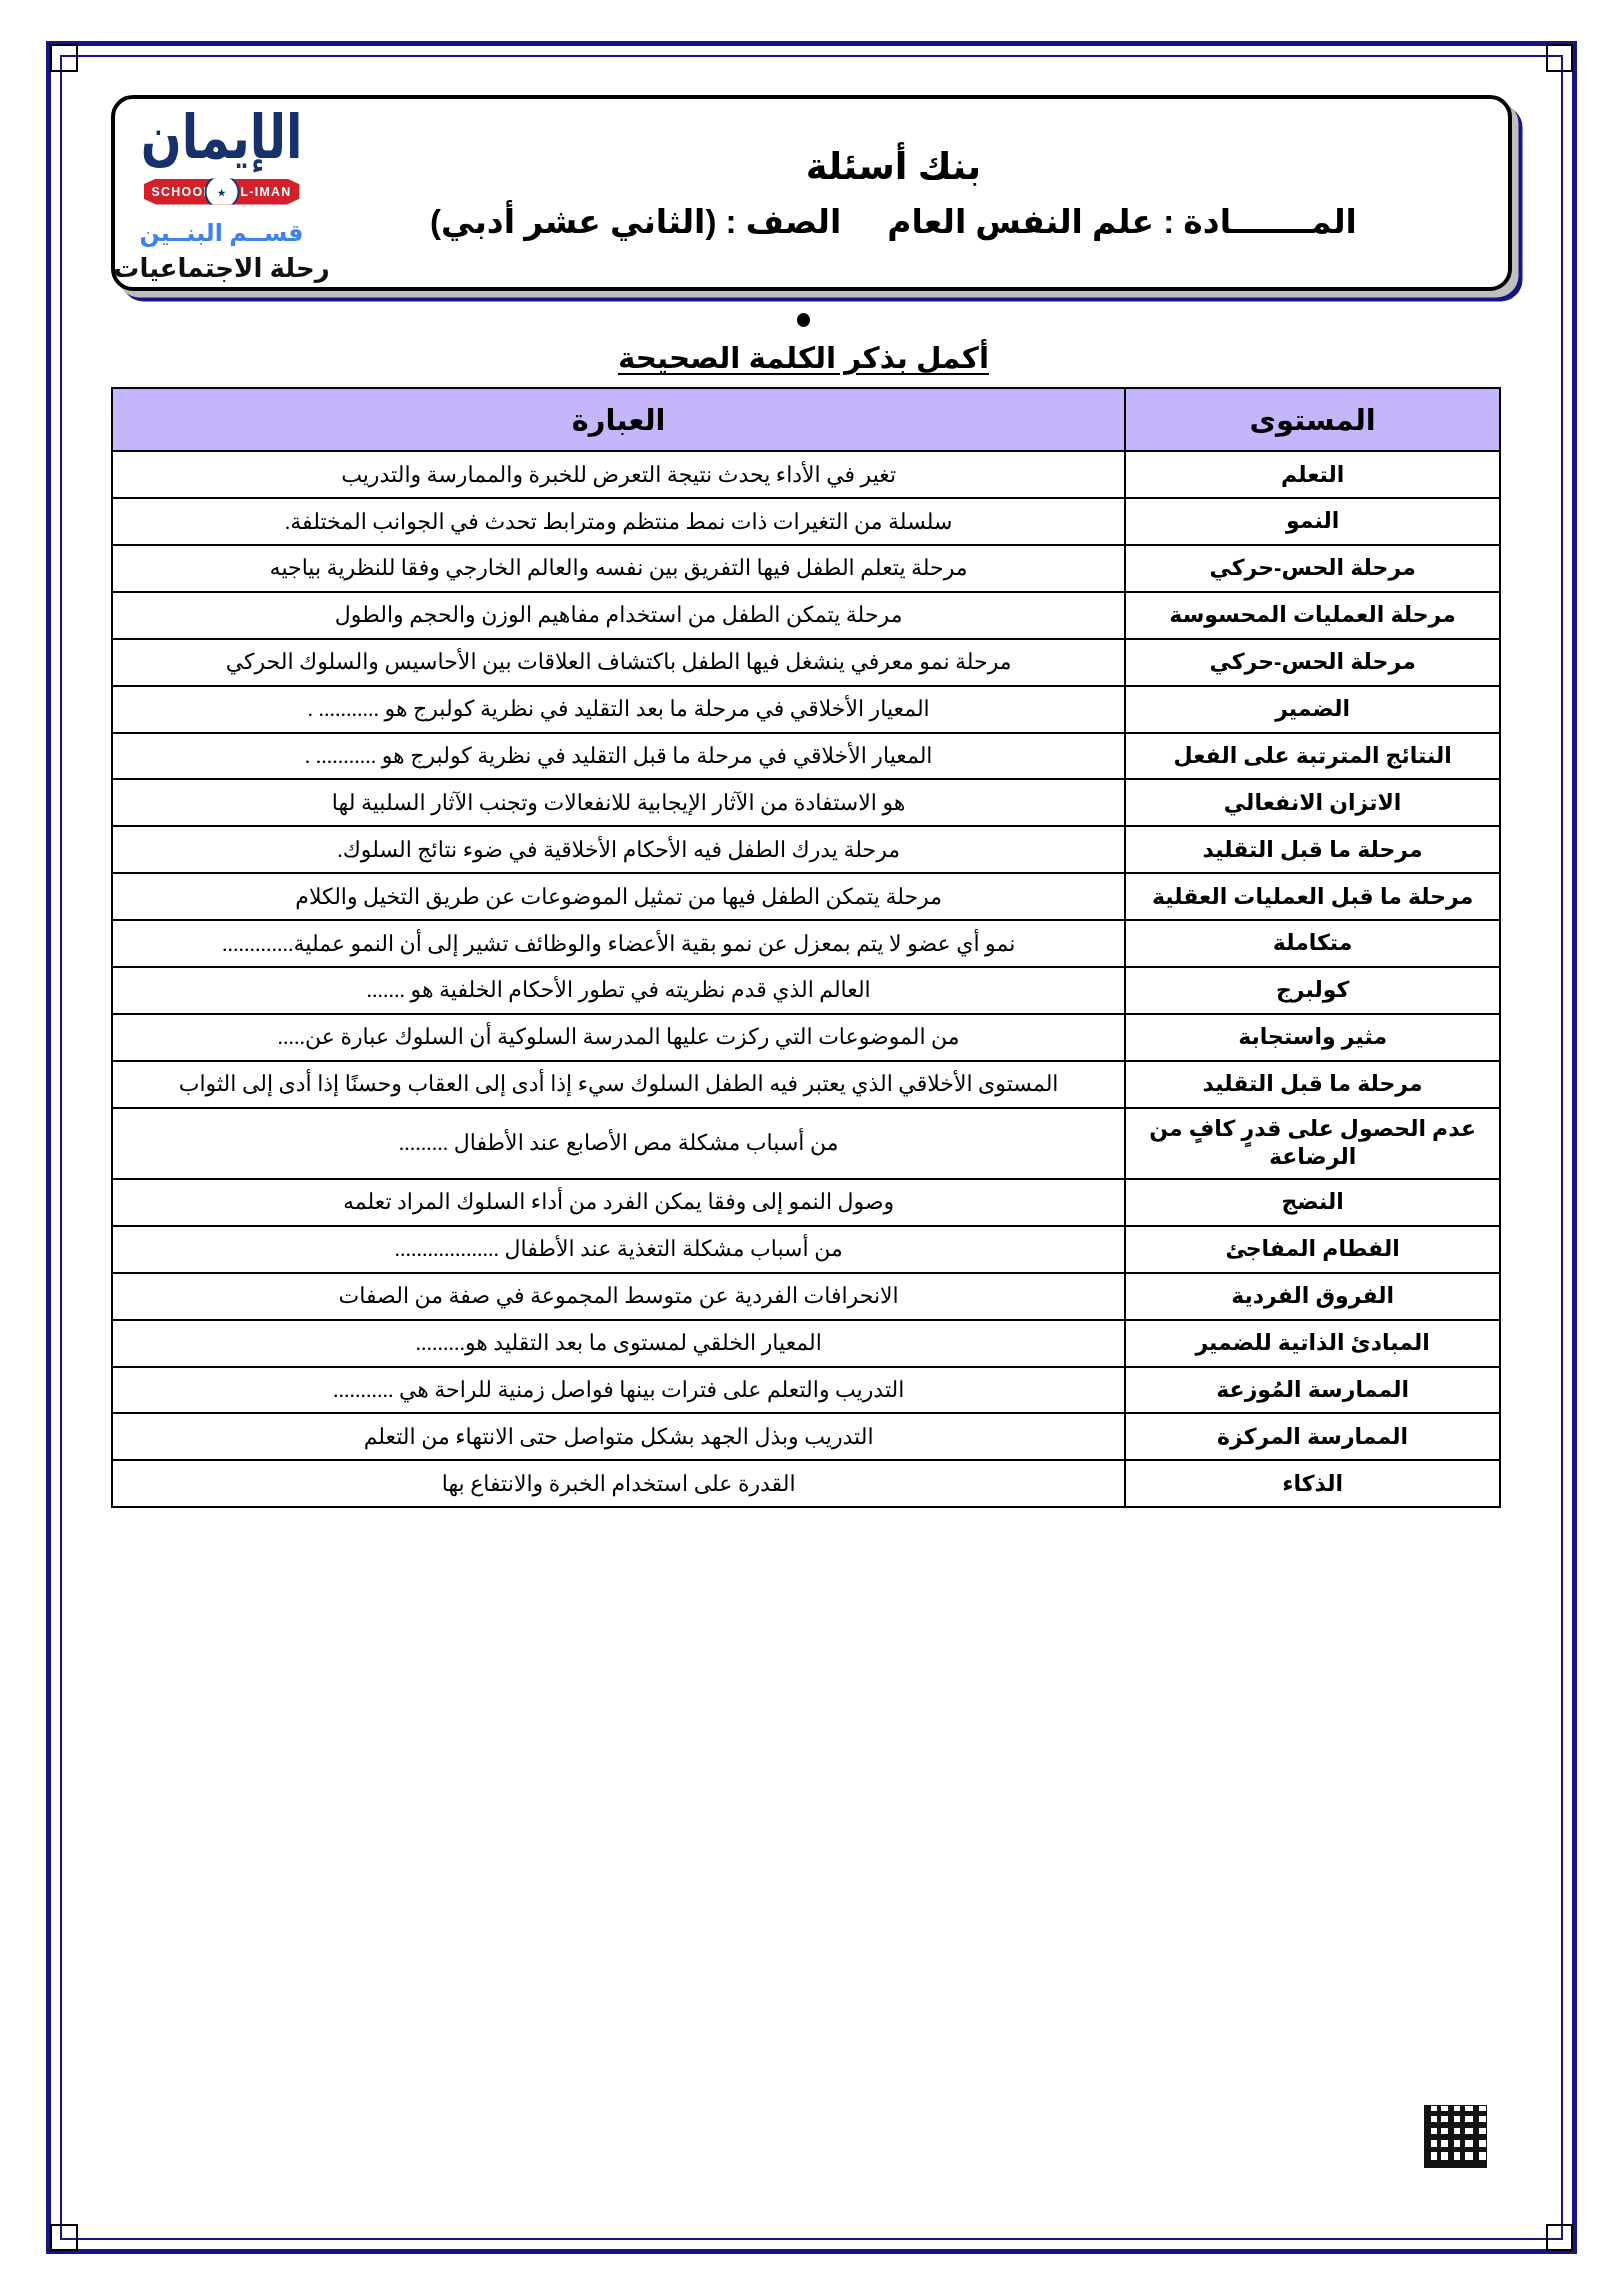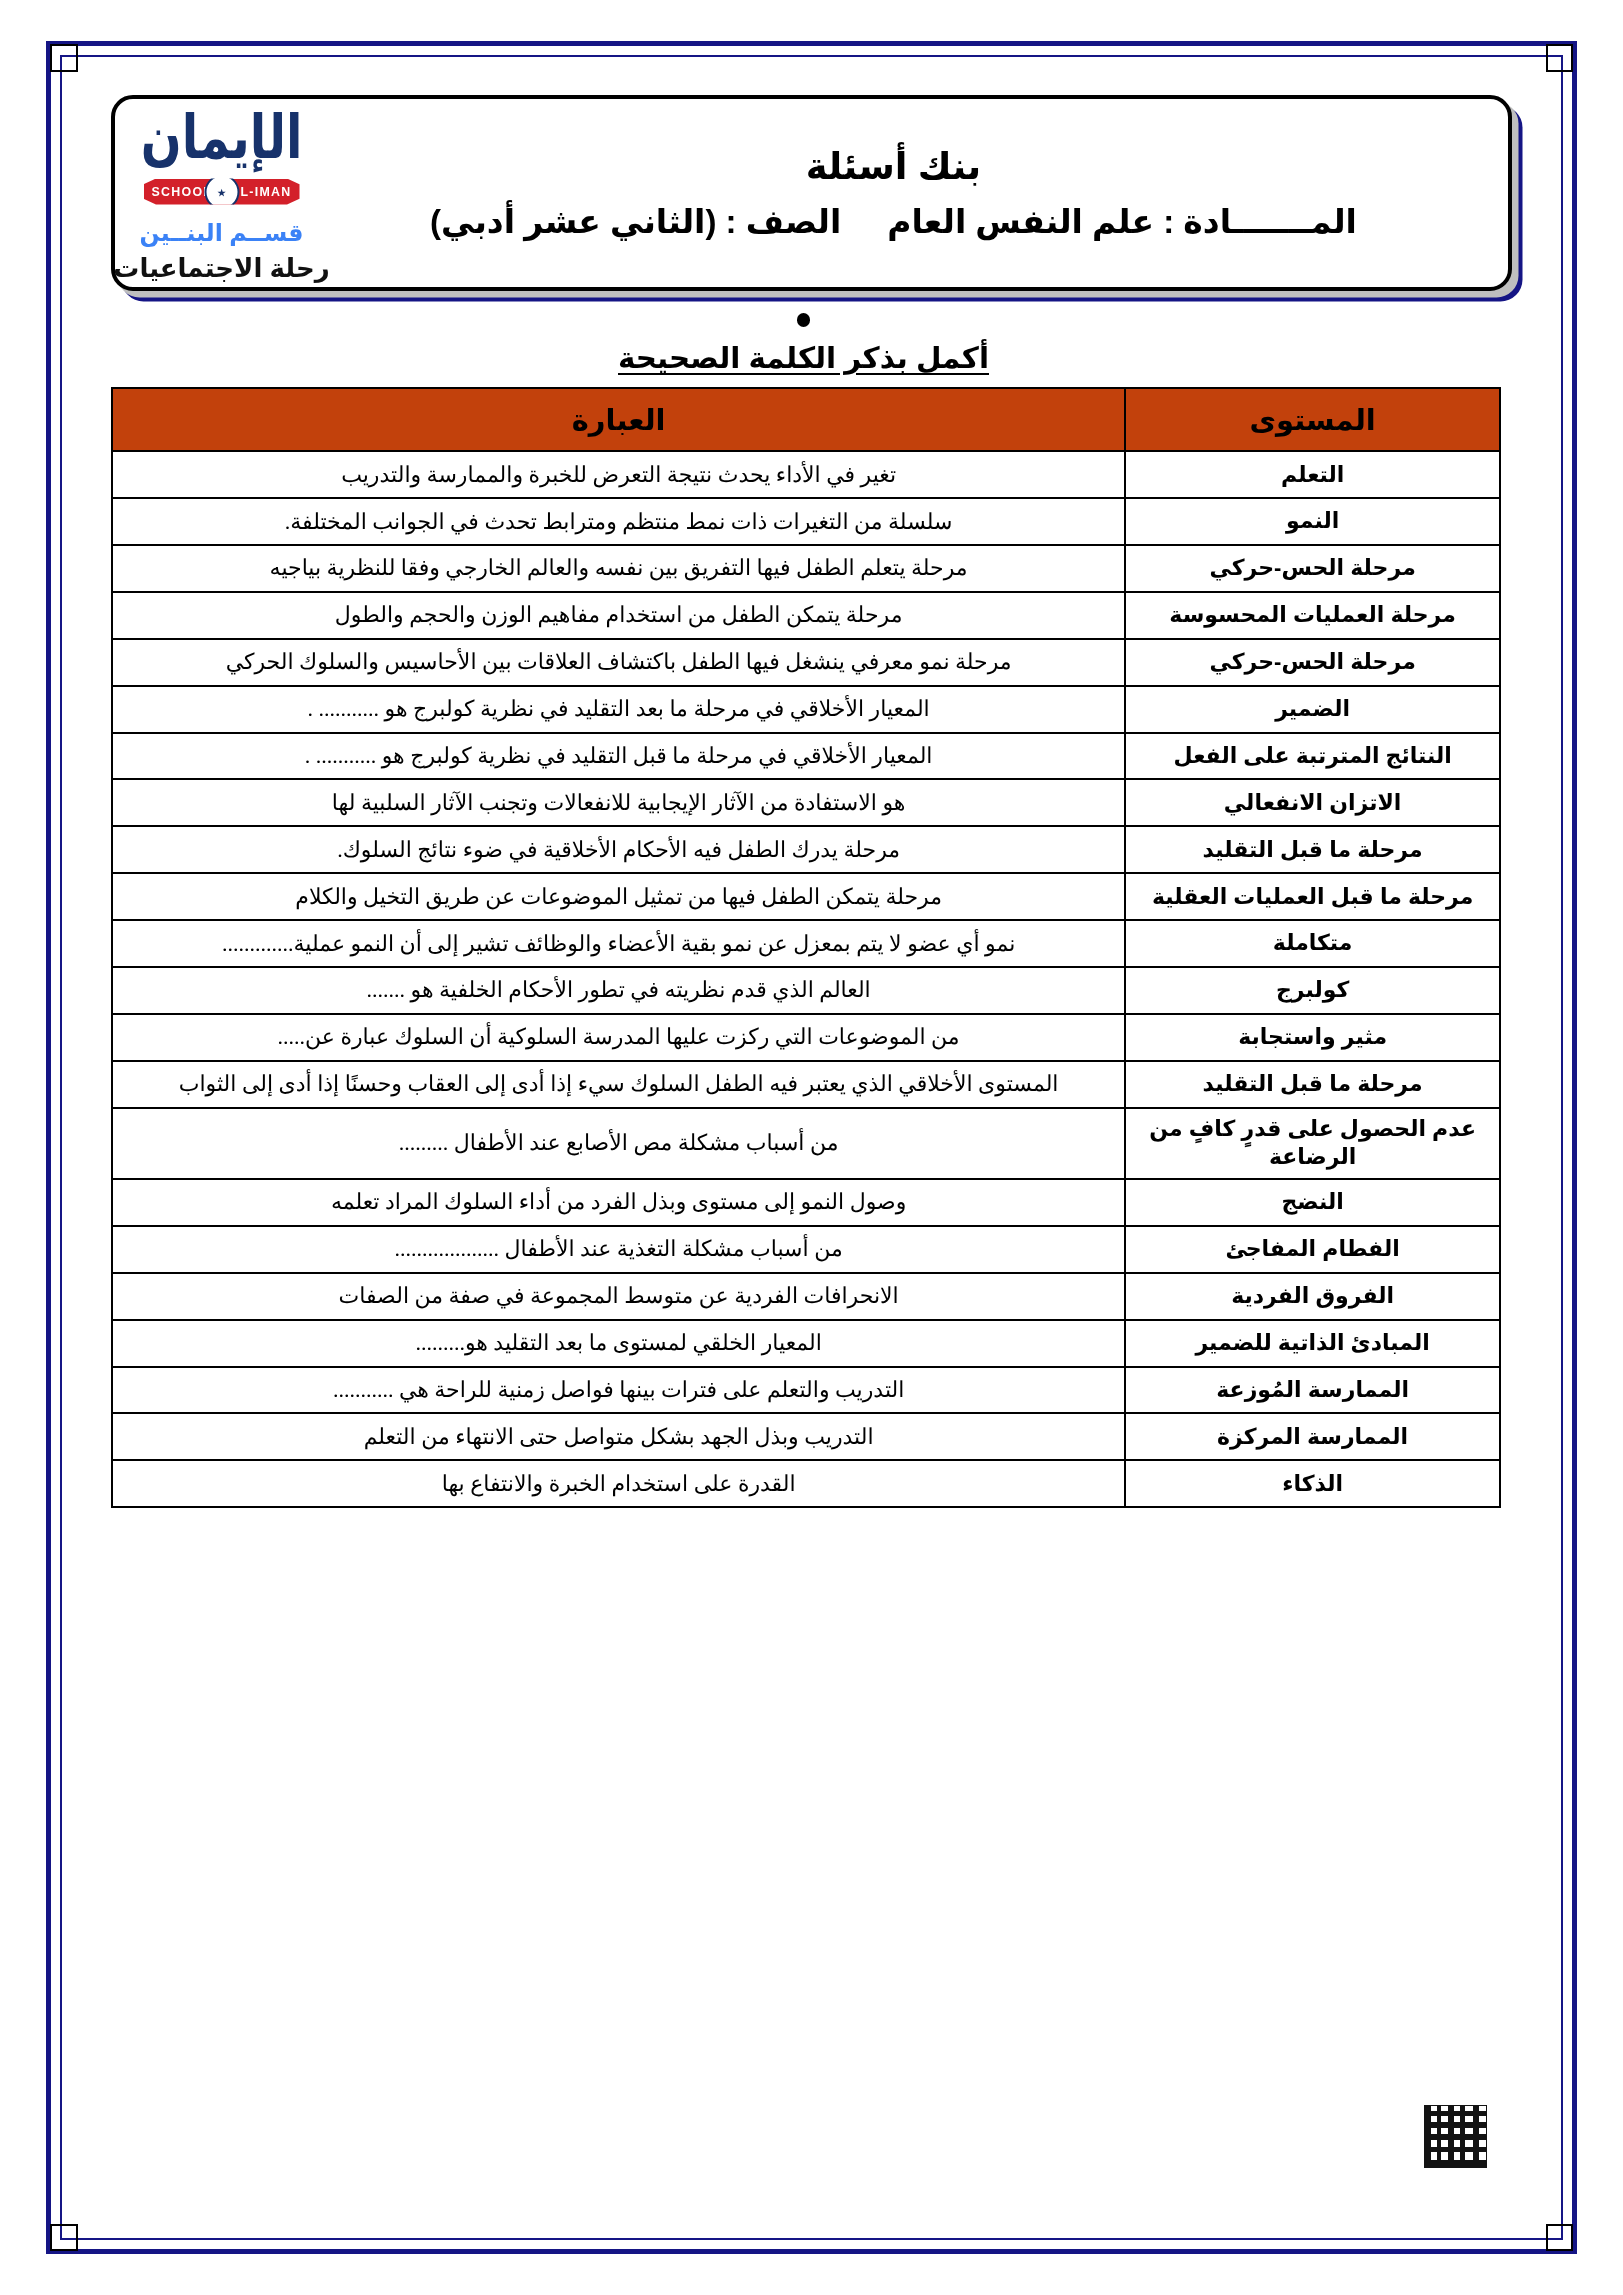--- a/index.html
+++ b/index.html
@@ -228,21 +228,21 @@
     table-layout: fixed;
     direction: rtl;
   }
   table.qbank th, table.qbank td {
     border: 2px solid #000000;
     vertical-align: middle;
     padding: 6.5px 10.5px;
     box-sizing: border-box;
   }
   table.qbank thead th {
-    background: #c2410c;
+    background: #c4b5fd;
     font-family: "Liberation Sans", "DejaVu Sans", sans-serif;
     font-weight: bold;
     font-size: 29px;
     text-align: center;
     height: 63px;
     color: #000000;
   }
   col.col-concept { width: 27%; }
   col.col-statement { width: 73%; }
 
@@ -396,21 +396,21 @@
         <tr>
           <td class="concept-cell">مرحلة ما قبل التقليد</td>
           <td class="statement-cell">المستوى الأخلاقي الذي يعتبر فيه الطفل السلوك سيء إذا أدى إلى العقاب وحسنًا إذا أدى إلى الثواب</td>
         </tr>
         <tr>
           <td class="concept-cell">عدم الحصول على قدرٍ كافٍ من الرضاعة</td>
           <td class="statement-cell">من أسباب مشكلة مص الأصابع عند الأطفال    .........</td>
         </tr>
         <tr>
           <td class="concept-cell">النضج</td>
-          <td class="statement-cell">وصول النمو إلى مستوى وبذل الفرد من أداء السلوك المراد تعلمه</td>
+          <td class="statement-cell">وصول النمو إلى وفقا يمكن الفرد من أداء السلوك المراد تعلمه</td>
         </tr>
         <tr>
           <td class="concept-cell">الفطام المفاجئ</td>
           <td class="statement-cell">من أسباب مشكلة التغذية عند الأطفال ...................</td>
         </tr>
         <tr>
           <td class="concept-cell">الفروق الفردية</td>
           <td class="statement-cell">الانحرافات الفردية عن متوسط المجموعة في صفة من الصفات</td>
         </tr>
         <tr>

